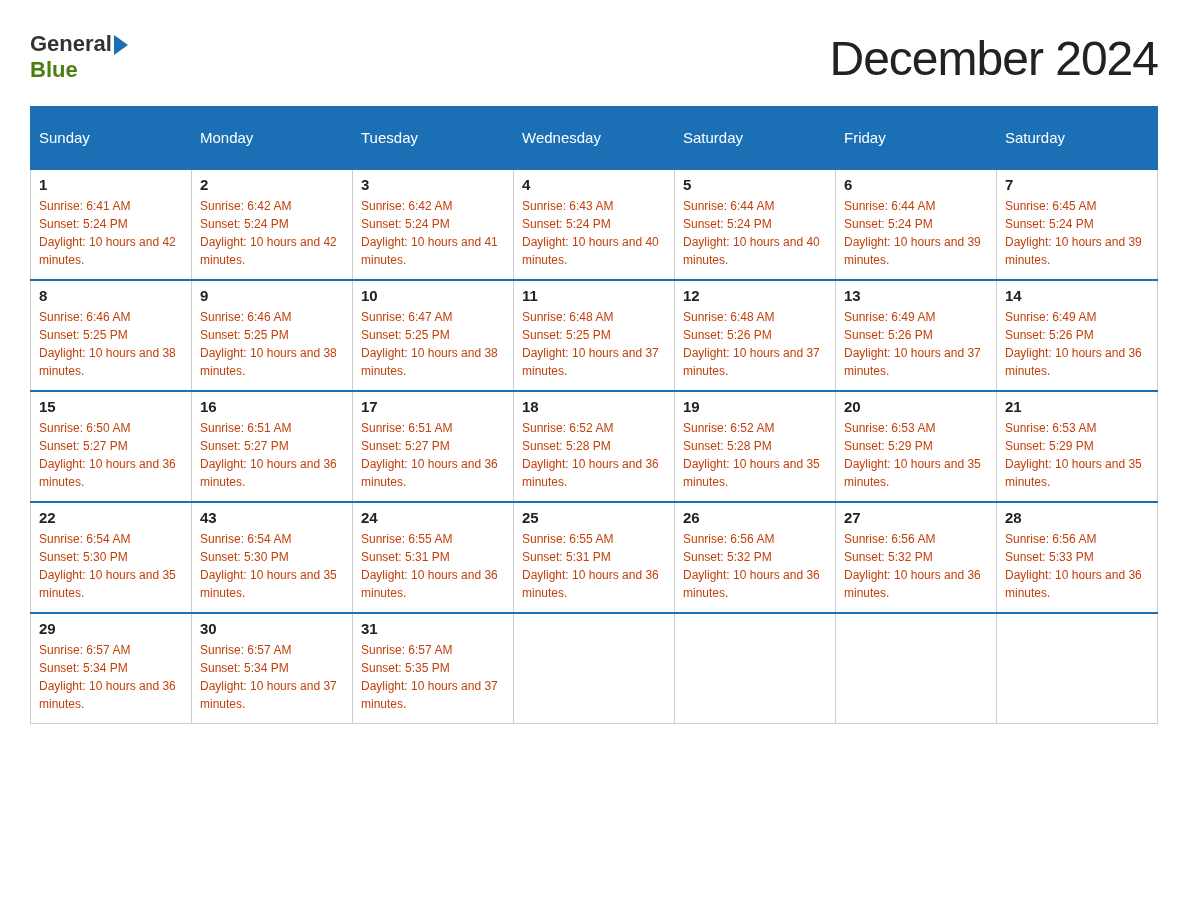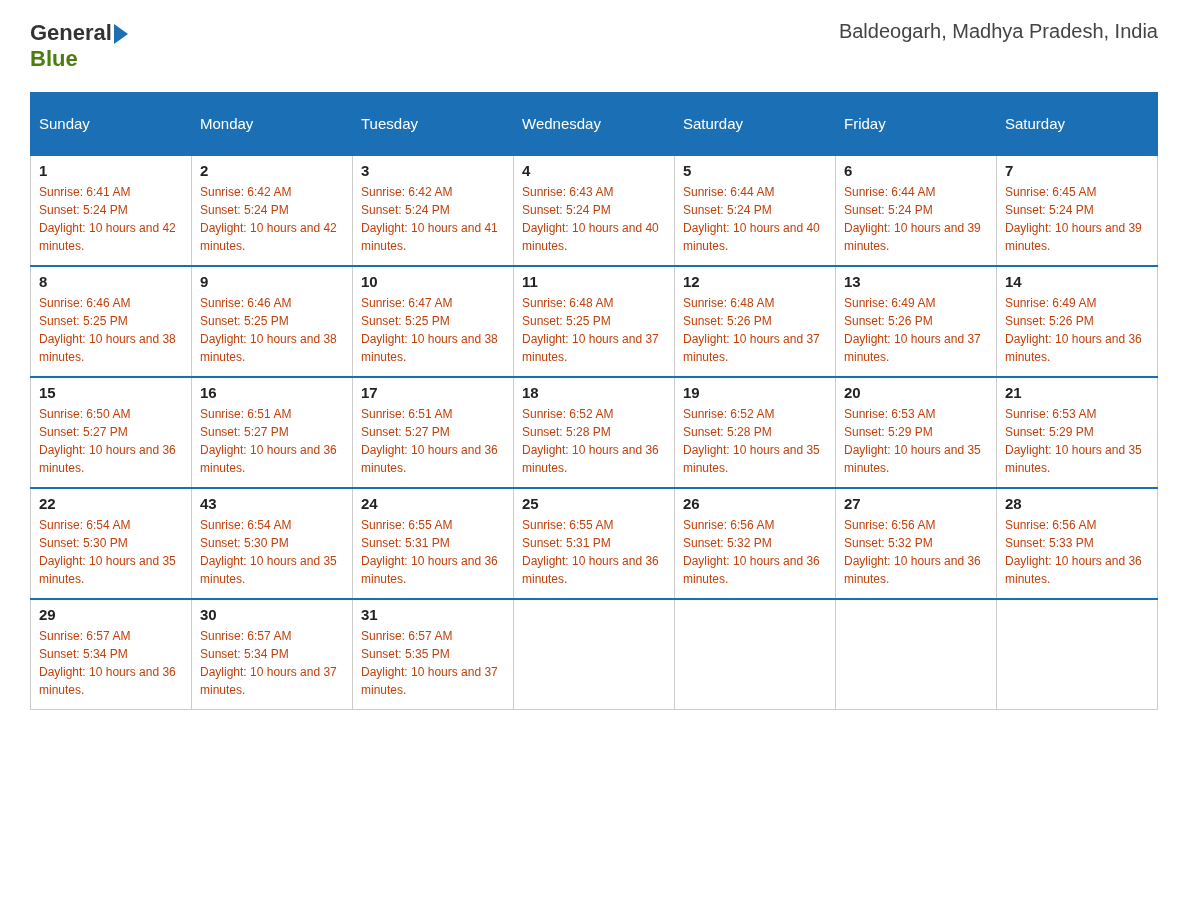--- a/index.html
+++ b/index.html
@@ -8,20 +8,21 @@
       background: #fff;
       width: 1188px;
       min-height: 918px;
       padding: 20px 30px;
     }
     .header {
       display: flex;
       justify-content: space-between;
       align-items: flex-start;
       margin-bottom: 20px;
+      margin-top: 11px;
     }
     .logo {
       display: flex;
       align-items: center;
     }
     .logo-text {
       font-size: 22px;
       font-weight: bold;
       color: #333;
     }
@@ -96,21 +97,21 @@
 </head>
 <body>
 
 <div class="header">
   <div class="logo">
     <span class="logo-text">
       General<span class="logo-icon"></span><br><span class="blue">Blue</span>
     </span>
   </div>
   <div class="title-section">
-    <h2>Baldeogarh, Madhya Pradesh, India</h2>
+    <h1>December 2024</h1>
   </div>
 </div>
 
 <table class="calendar">
   <thead>
     <tr>
     <th>Sunday</th>
         <th>Monday</th>
         <th>Tuesday</th>
         <th>Wednesday</th>

